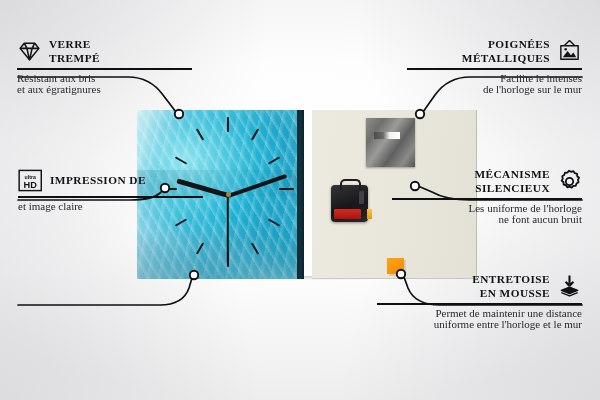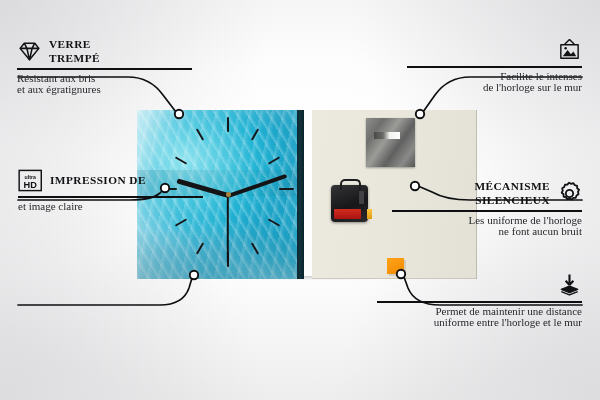--- a/index.html
+++ b/index.html
@@ -179,54 +179,62 @@
         <div class="c-title">IMPRESSION DE</div>
       </span>
     </div>
     <div class="c-rule"></div>
     <div class="c-sub">et image claire</div>
   </div>
 
 
   <div class="callout right" style="left:407px;top:38px;width:175px;">
     <div class="head">
+      <span>
+        <div class="c-title">POIGNÉES</div>
+        <div class="c-title">MÉTALLIQUES</div>
+      </span>
       <span class="ic">
         <svg viewBox="0 0 26 26" width="25" height="25" fill="none" stroke="#111214" stroke-width="1.5" stroke-linejoin="round">
           <path d="M13 1.5 L8 6.5 M13 1.5 L18 6.5"></path>
           <rect x="4" y="7" width="18" height="14"></rect>
           <path d="M6 19 L11 12.5 L14.5 17 L17 14 L20 19 Z" fill="#111214" stroke="none"></path>
           <circle cx="9" cy="10.6" r="1.3" fill="#111214" stroke="none"></circle>
         </svg>
       </span>
     </div>
     <div class="c-rule"></div>
     <div class="c-sub">Facilite le intenses</div>
     <div class="c-sub">de l'horloge sur le mur</div>
   </div>
 
-  <div class="callout right" style="left:392px;top:168px;width:190px;margin-top:12px;">
+  <div class="callout right" style="left:392px;top:168px;width:190px;">
     <div class="head">
       <span>
         <div class="c-title">MÉCANISME</div>
         <div class="c-title">SILENCIEUX</div>
       </span>
       <span class="ic">
         <svg viewBox="0 0 26 26" width="25" height="25" fill="none" stroke="#111214" stroke-width="1.9" stroke-linejoin="round">
           <path d="M13 2.4 l2.4 1.2 2.3 -0.7 1.4 2.1 2.4 0.6 0.1 2.5 1.9 1.6 -1.1 2.2 0.6 2.4 -2.1 1.4 -0.8 2.3 -2.5 0.2 -1.7 1.8 -2.2 -1.1 -2.4 0.7 -1.4 -2.1 -2.4 -0.6 -0.1 -2.5 -1.9 -1.6 1.1 -2.2 -0.6 -2.4 2.1 -1.4 0.8 -2.3 2.5 -0.2 z" transform="translate(-0.6,-0.6) scale(1.0)"></path>
           <circle cx="13" cy="13" r="3.8"></circle>
         </svg>
       </span>
     </div>
     <div class="c-rule"></div>
     <div class="c-sub">Les uniforme de l'horloge</div>
     <div class="c-sub">ne font aucun bruit</div>
   </div>
 
   <div class="callout right" style="left:377px;top:273px;width:205px;">
     <div class="head">
+      <span>
+        <div class="c-title">ENTRETOISE</div>
+        <div class="c-title">EN MOUSSE</div>
+      </span>
       <span class="ic">
         <svg viewBox="0 0 26 26" width="25" height="25" fill="none" stroke="#111214" stroke-width="1.5" stroke-linejoin="round">
           <path d="M13 1.5 V10.5 M13 12.5 L9 8 M13 12.5 L17 8" stroke-width="2.2"></path>
           <path d="M13 13.6 L21.5 17 L13 20.4 L4.5 17 Z" fill="#111214"></path>
           <path d="M4.5 19.4 L13 22.8 L21.5 19.4"></path>
         </svg>
       </span>
     </div>
     <div class="c-rule"></div>
     <div class="c-sub">Permet de maintenir une distance</div>

